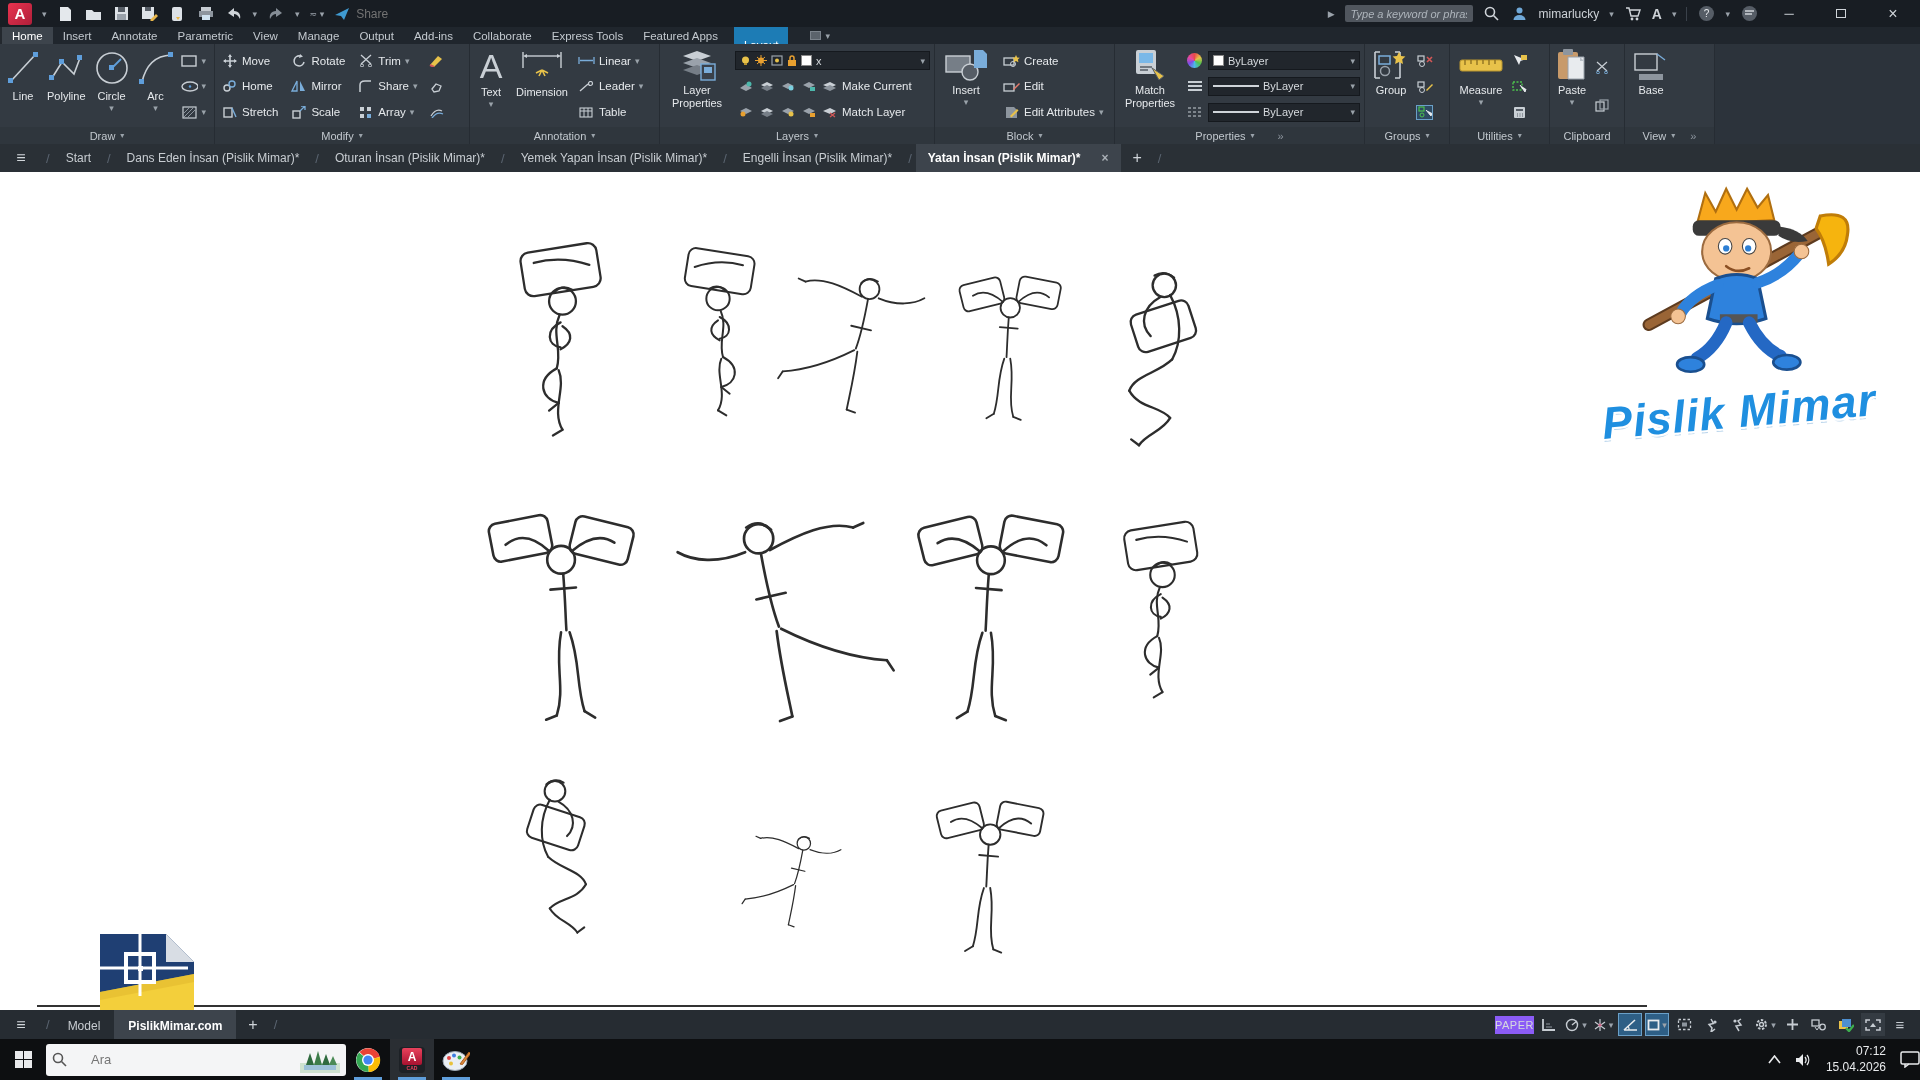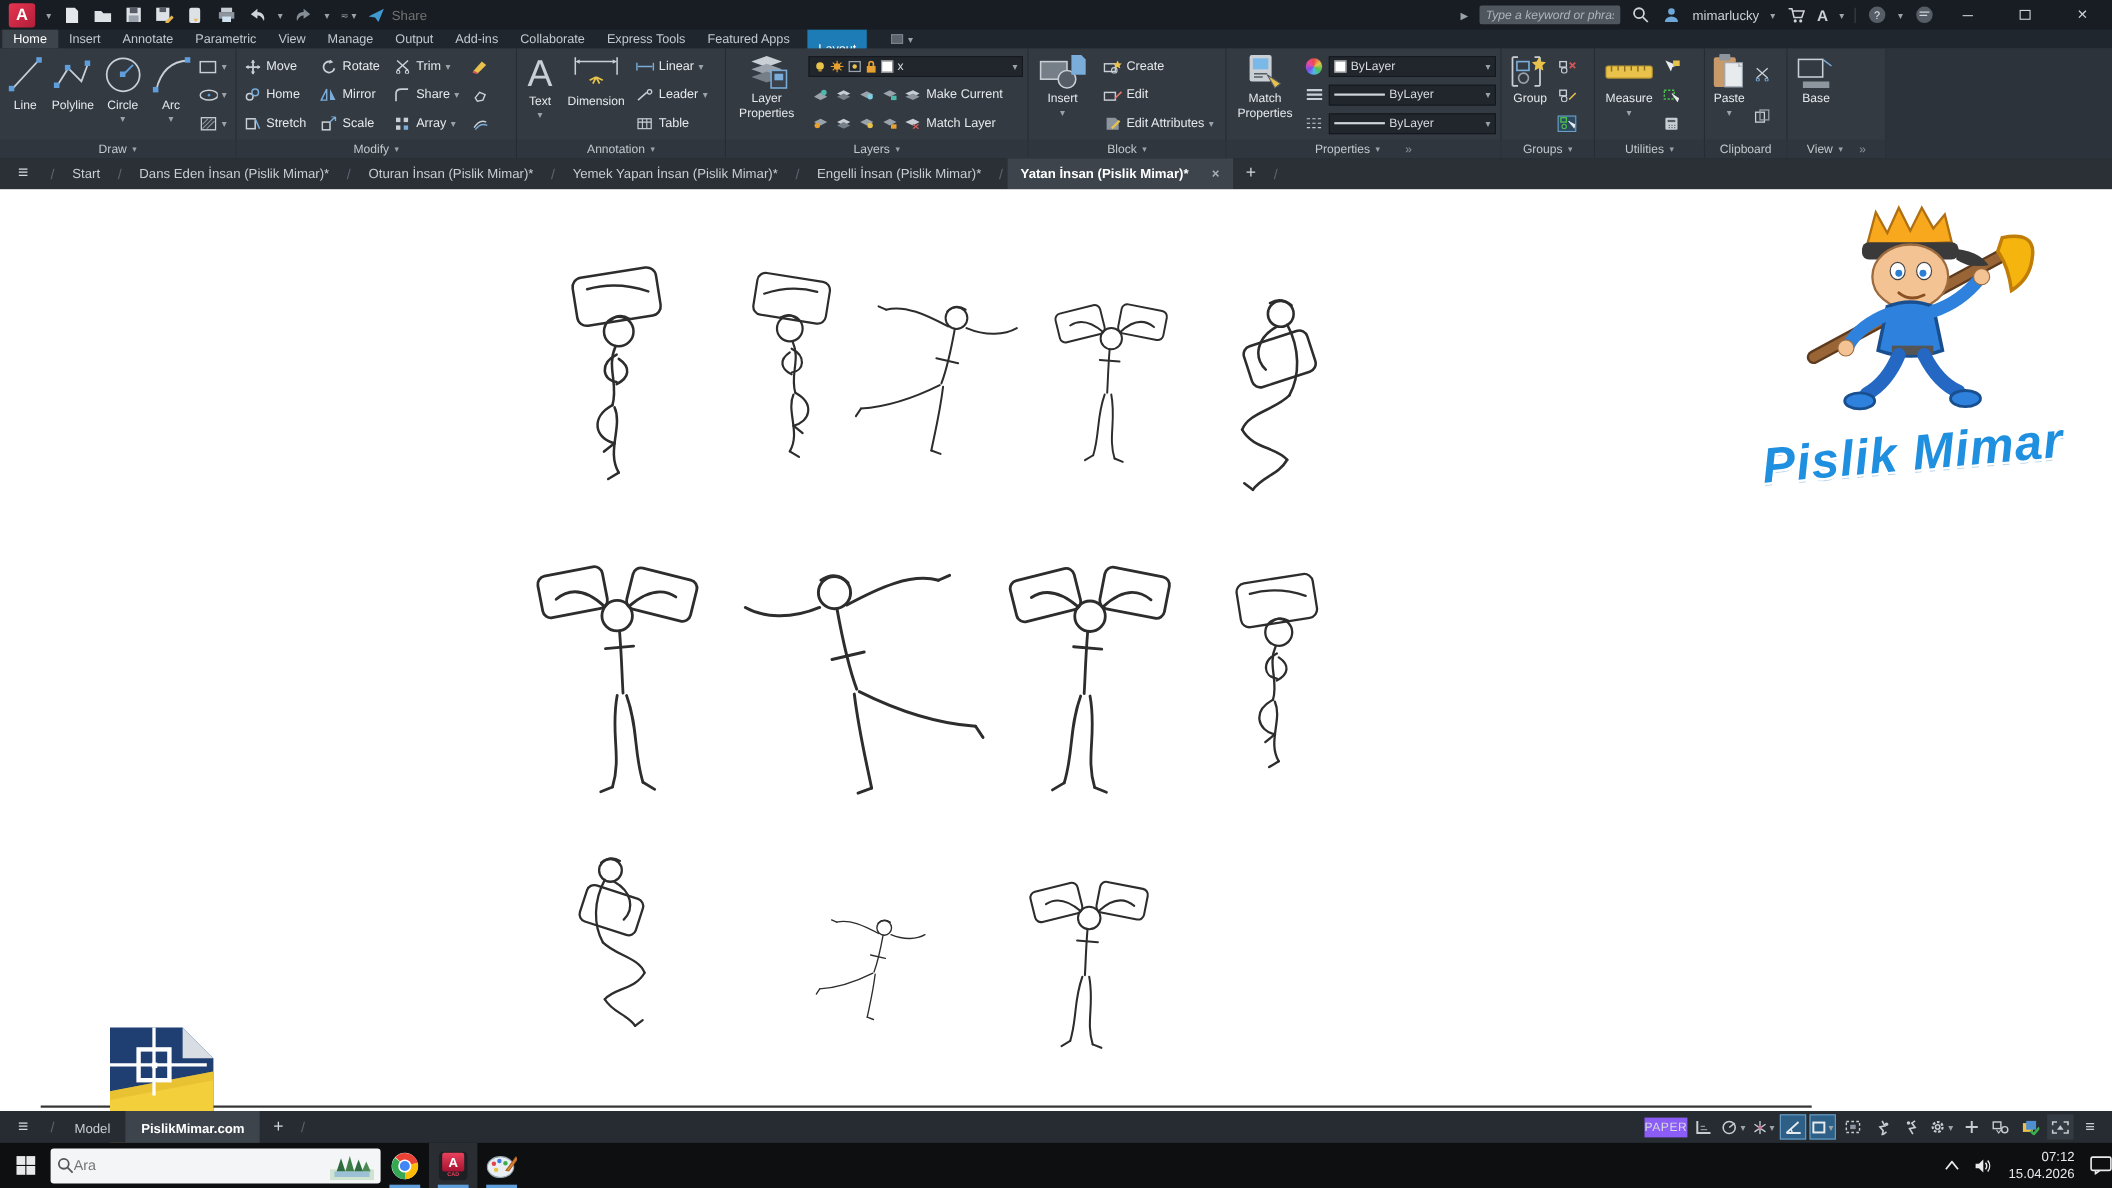--- a/index.html
+++ b/index.html
@@ -103,21 +103,21 @@
         gap:2px; color:#c6ccd2; font-size:13px; }
   .si.active { background:#2e5f86; border:1px solid #6aa0c8; }
 
   
   #taskbar { left:0; top:1039px; width:1920px; height:41px; background:#0d0f11;
              display:flex; align-items:center; color:#e8eaec; }
   .tb-start { width:46px; height:41px; display:flex; align-items:center; justify-content:center; }
   .win { width:17px; height:17px; display:grid; grid-template-columns:8px 8px; gap:1px; }
   .win span { background:#e8eaec; width:8px; height:8px; }
   .tb-search { width:300px; height:32px; background:#f4f5f6; border-radius:3px; display:flex;
-               align-items:center; padding:0 6px; gap:0; color:#444; }
+               align-items:center; padding:0 6px; gap:24px; color:#444; }
   .tb-search input { border:none; background:transparent; flex:1; font-size:13px; color:#333; outline:none;}
   .tb-app { width:44px; height:41px; display:flex; align-items:center; justify-content:center;
             position:relative; }
   .tb-app.running::after { content:""; position:absolute; bottom:0; left:8px; right:8px;
                            height:3px; background:#5f9edb; }
   .tb-app.focused { background:#2a2e33; }
   .acad-tile { width:26px; height:26px; border-radius:4px; background:#1d2126;
                display:flex; flex-direction:column; align-items:center; justify-content:center; }
   .acad-tile b { color:#fff; background:linear-gradient(#e8425c,#a81230); width:20px; height:17px;
                  display:flex; align-items:center; justify-content:center; border-radius:2px;

